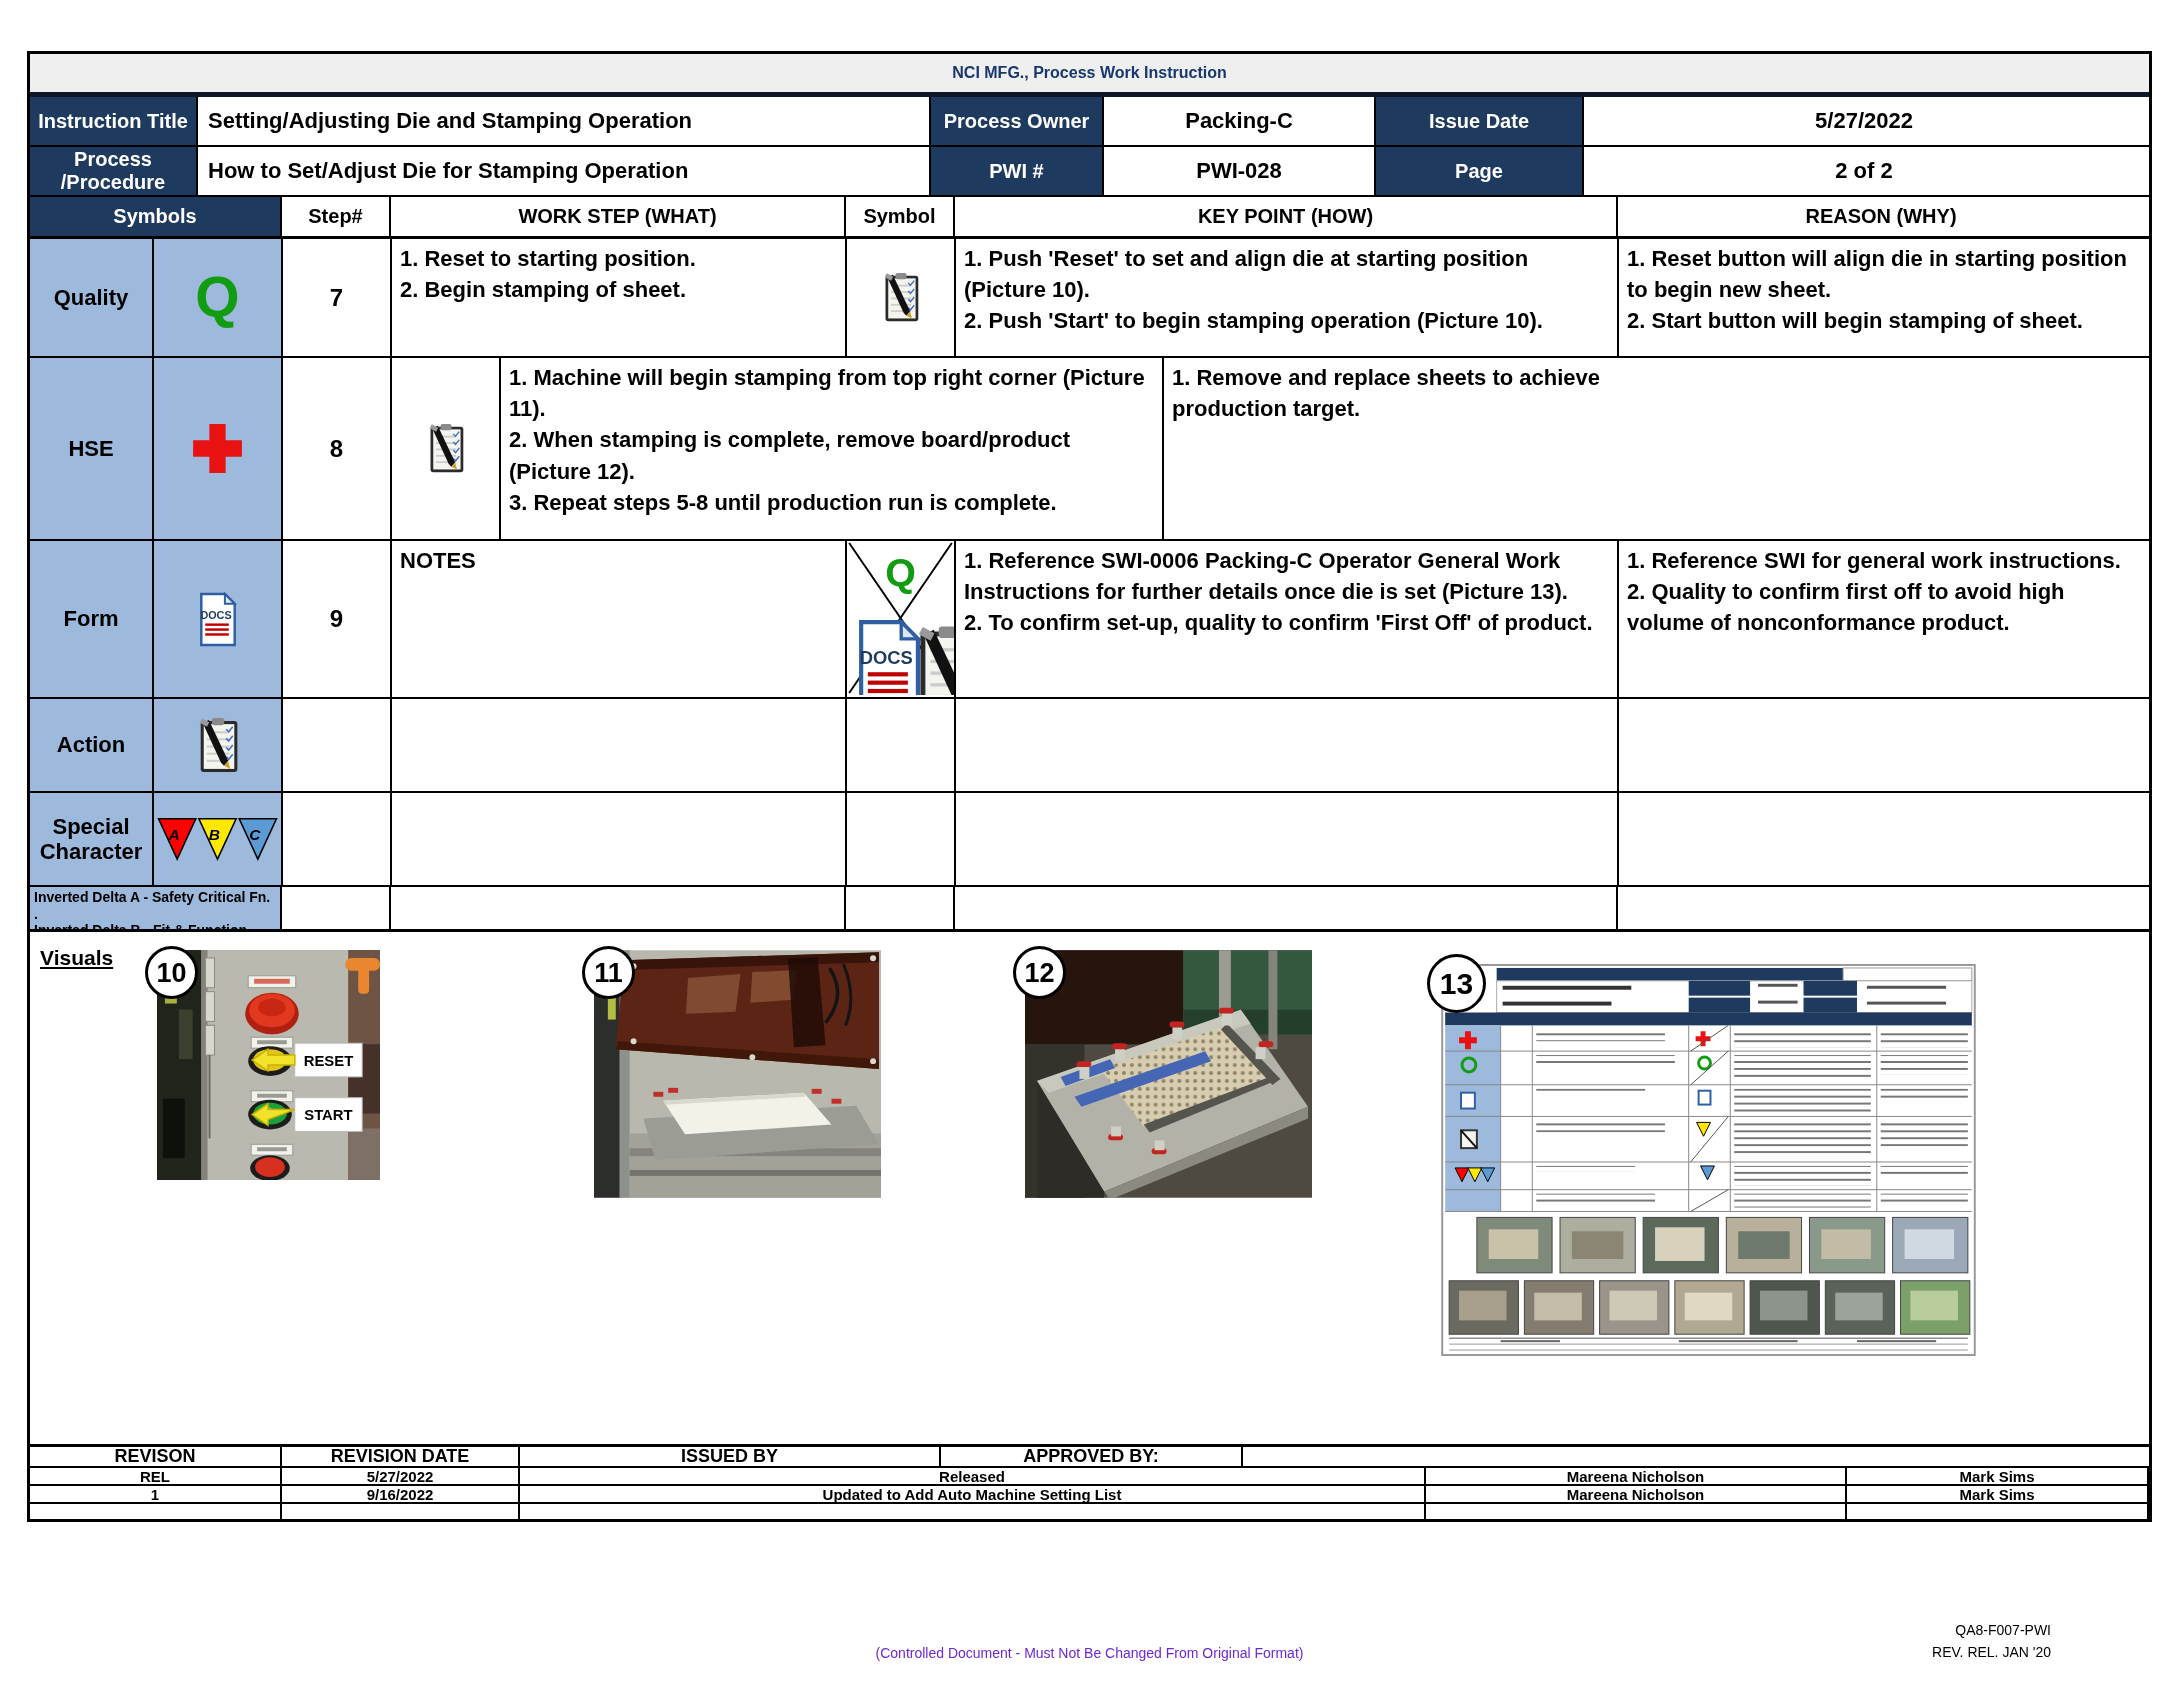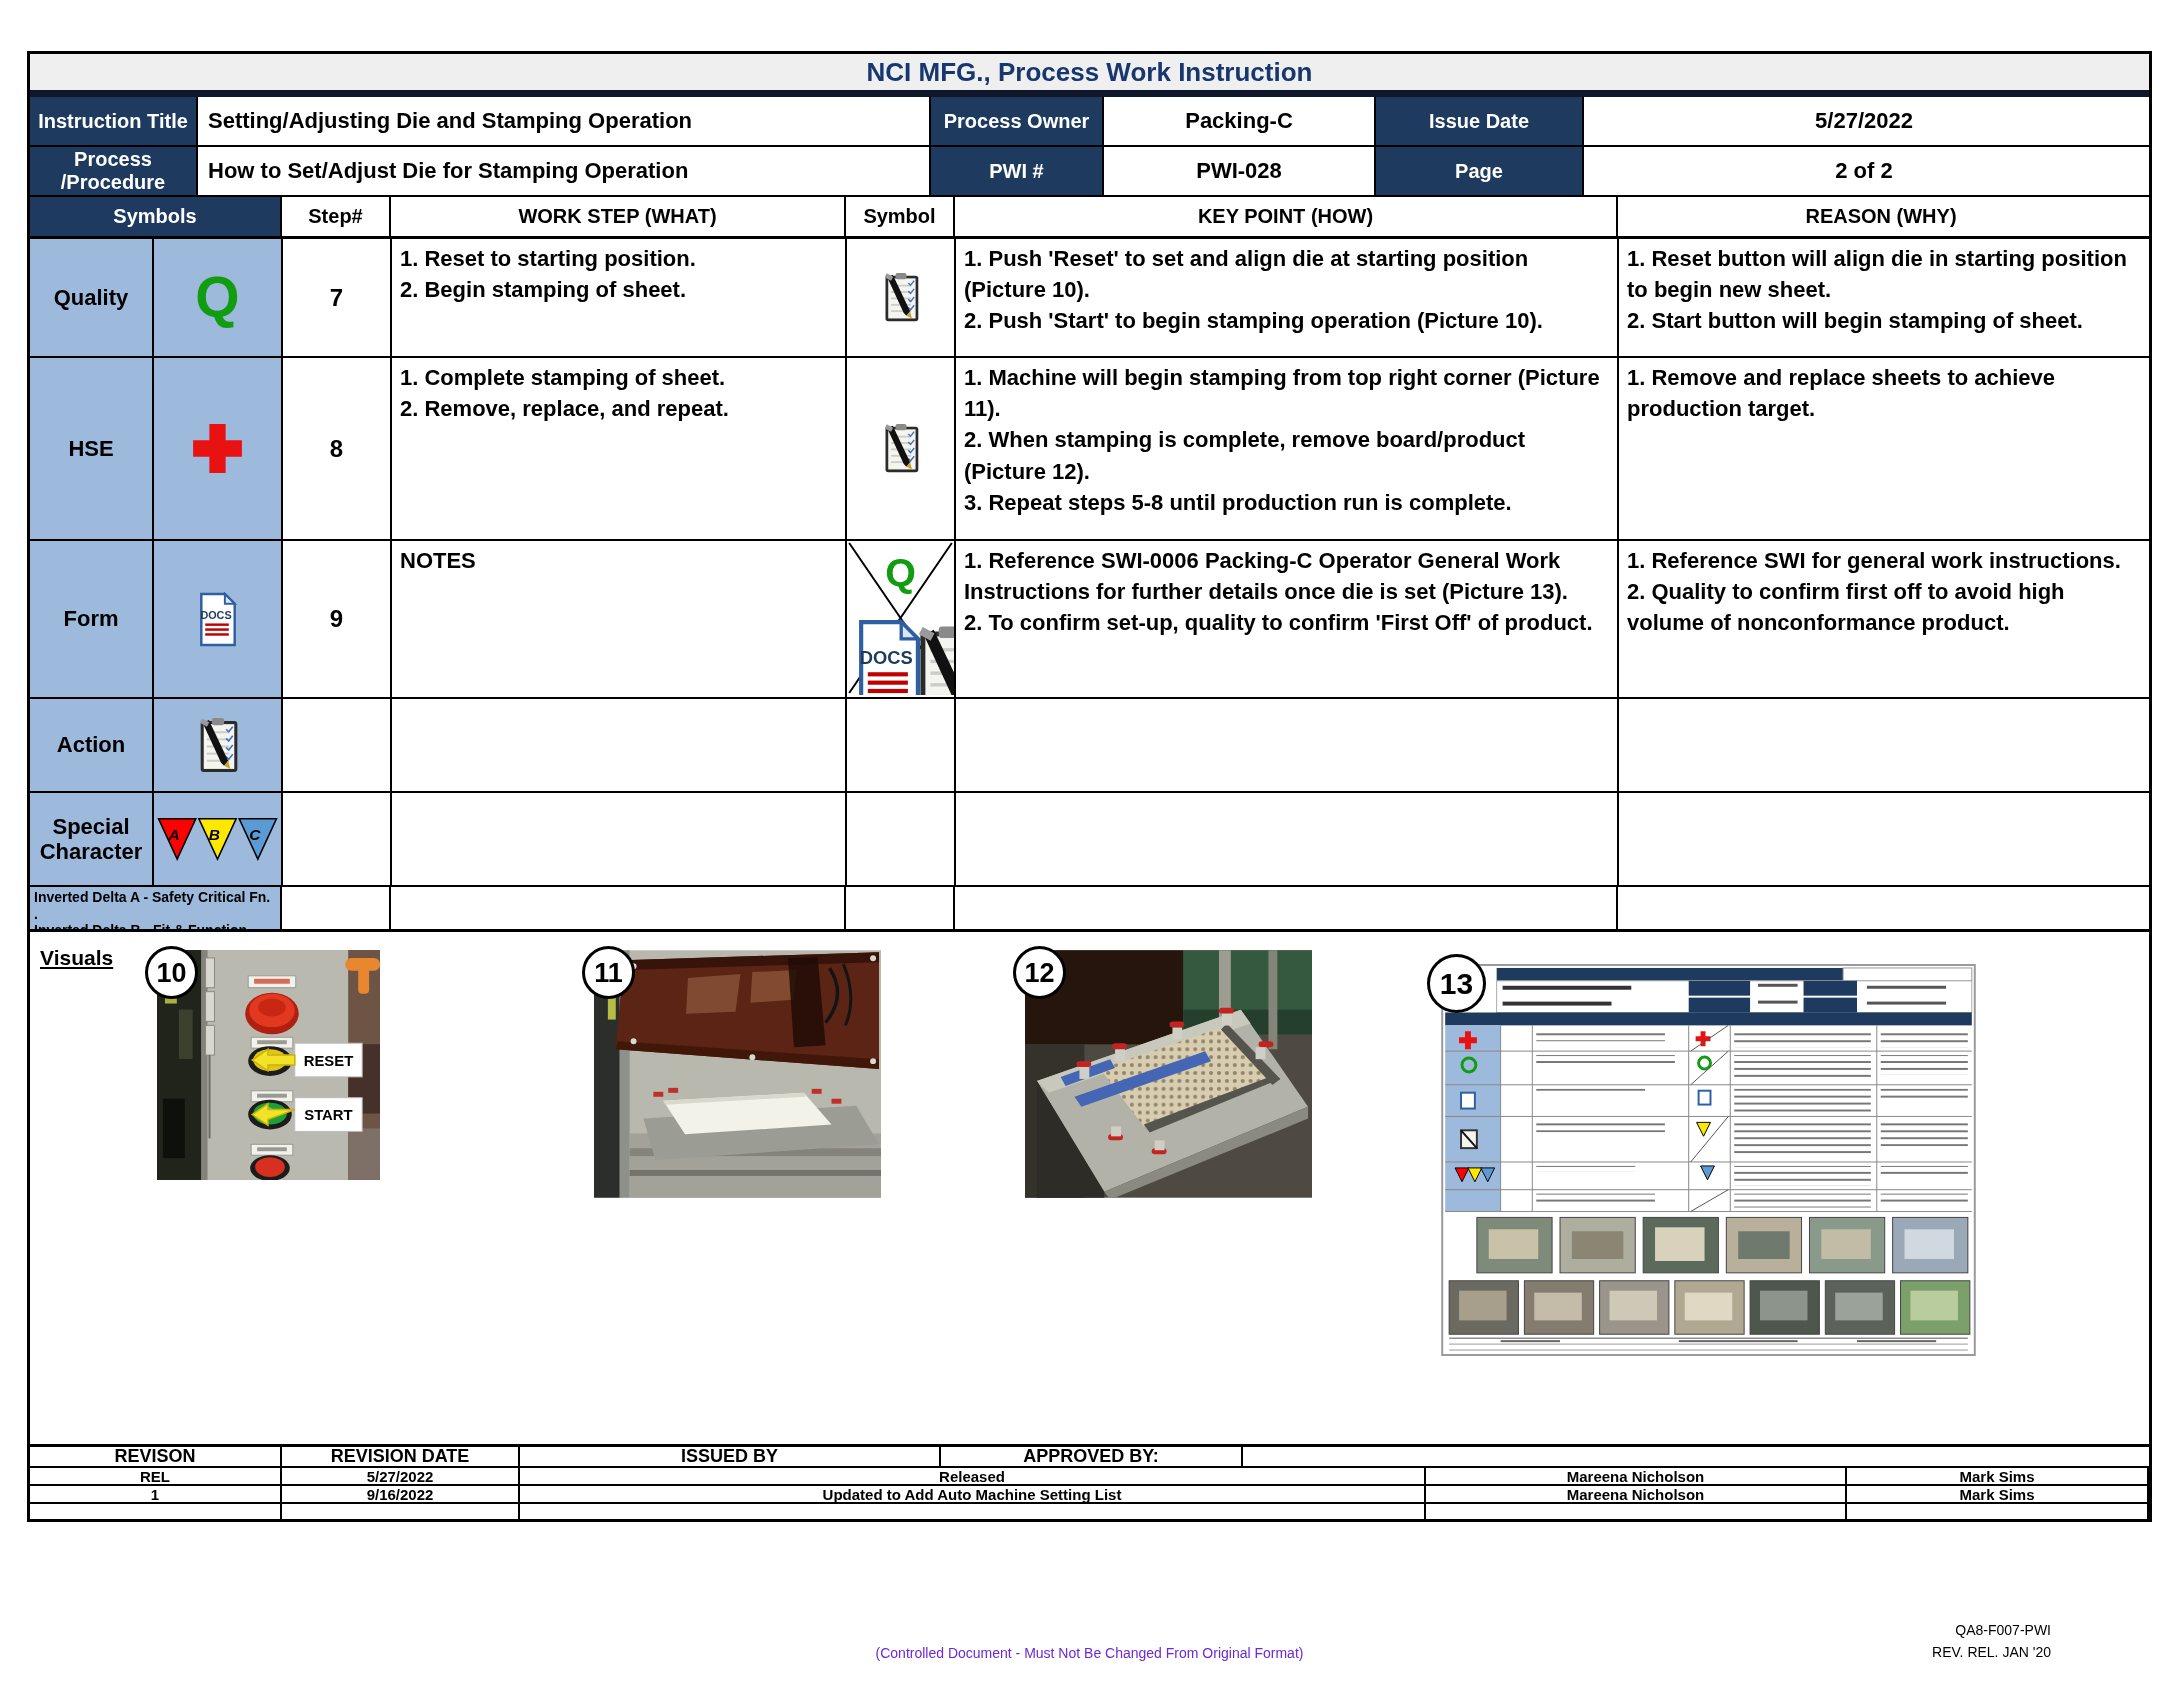--- a/index.html
+++ b/index.html
@@ -1,18 +1,18 @@
 <!DOCTYPE html>
 <html><head>
 <meta charset="utf-8">
 <style>
   * { margin:0; padding:0; box-sizing:border-box; }
   body { width:2178px; height:1683px; background:#fff; font-family:"Liberation Sans", sans-serif; position:relative; overflow:hidden; }
   .doc { position:absolute; left:27px; top:51px; width:2125px; height:1471px; border:3px solid #000; background:#fff; }
-  .titlebar { height:43px; background:#efefef; border-bottom:7px solid #0f172a; color:#17376e; font-weight:bold; font-size:26px; display:flex; align-items:center; justify-content:center; }
+  .titlebar { height:43px; background:#efefef; border-bottom:5px solid #0f172a; color:#17376e; font-weight:bold; font-size:16px; display:flex; align-items:center; justify-content:center; }
   .row { display:flex; width:100%; border-bottom:2px solid #000; }
   .c { flex:none; height:100%; border-right:2px solid #000; display:flex; align-items:center; justify-content:center; overflow:hidden; position:relative; }
   .row .c:last-child { border-right:none; }
   .navy { background:#1F3A5F; color:#fff; font-weight:bold; font-size:20px; text-align:center; }
   .val { font-weight:bold; font-size:22px; color:#000; }
   .val-left { justify-content:flex-start; padding-left:10px; }
   .hrow { height:50px; }
   .colhdr { height:42px; border-bottom:3px solid #000; }
   .colhdr .c { font-weight:bold; font-size:20px; color:#000; background:#fff; }
   .colhdr .navy { background:#1F3A5F; color:#fff; }
@@ -135,24 +135,20 @@
   </div>
 
   <div class="row r2">
     <div class="c lblue symlbl w-symlbl">HSE</div>
     <div class="c lblue w-symicon">
       <svg width="61" height="61" viewBox="0 0 60 60">
           <path d="M22,6 h16 v16 h16 v16 h-16 v16 h-16 v-16 h-16 v-16 h16 z" fill="#e81212"></path>
         </svg>
     </div>
     <div class="c w-step stepnum">8</div>
-    <div class="c w-work cell-top">
-        <div class="ml">1. Complete stamping of sheet.
-2. Remove, replace, and repeat.</div>
-      </div>
     <div class="c w-symbol">
         <svg width="42" height="51" viewBox="0 0 46 56">
           <use href="#icon-clipboard"></use>
         </svg>
       </div>
     <div class="c w-key cell-top">
         <div class="ml">1. Machine will begin stamping from top right corner (Picture 11).
 2. When stamping is complete, remove board/product (Picture 12).
 3. Repeat steps 5-8 until production run is complete.</div>
       </div>

